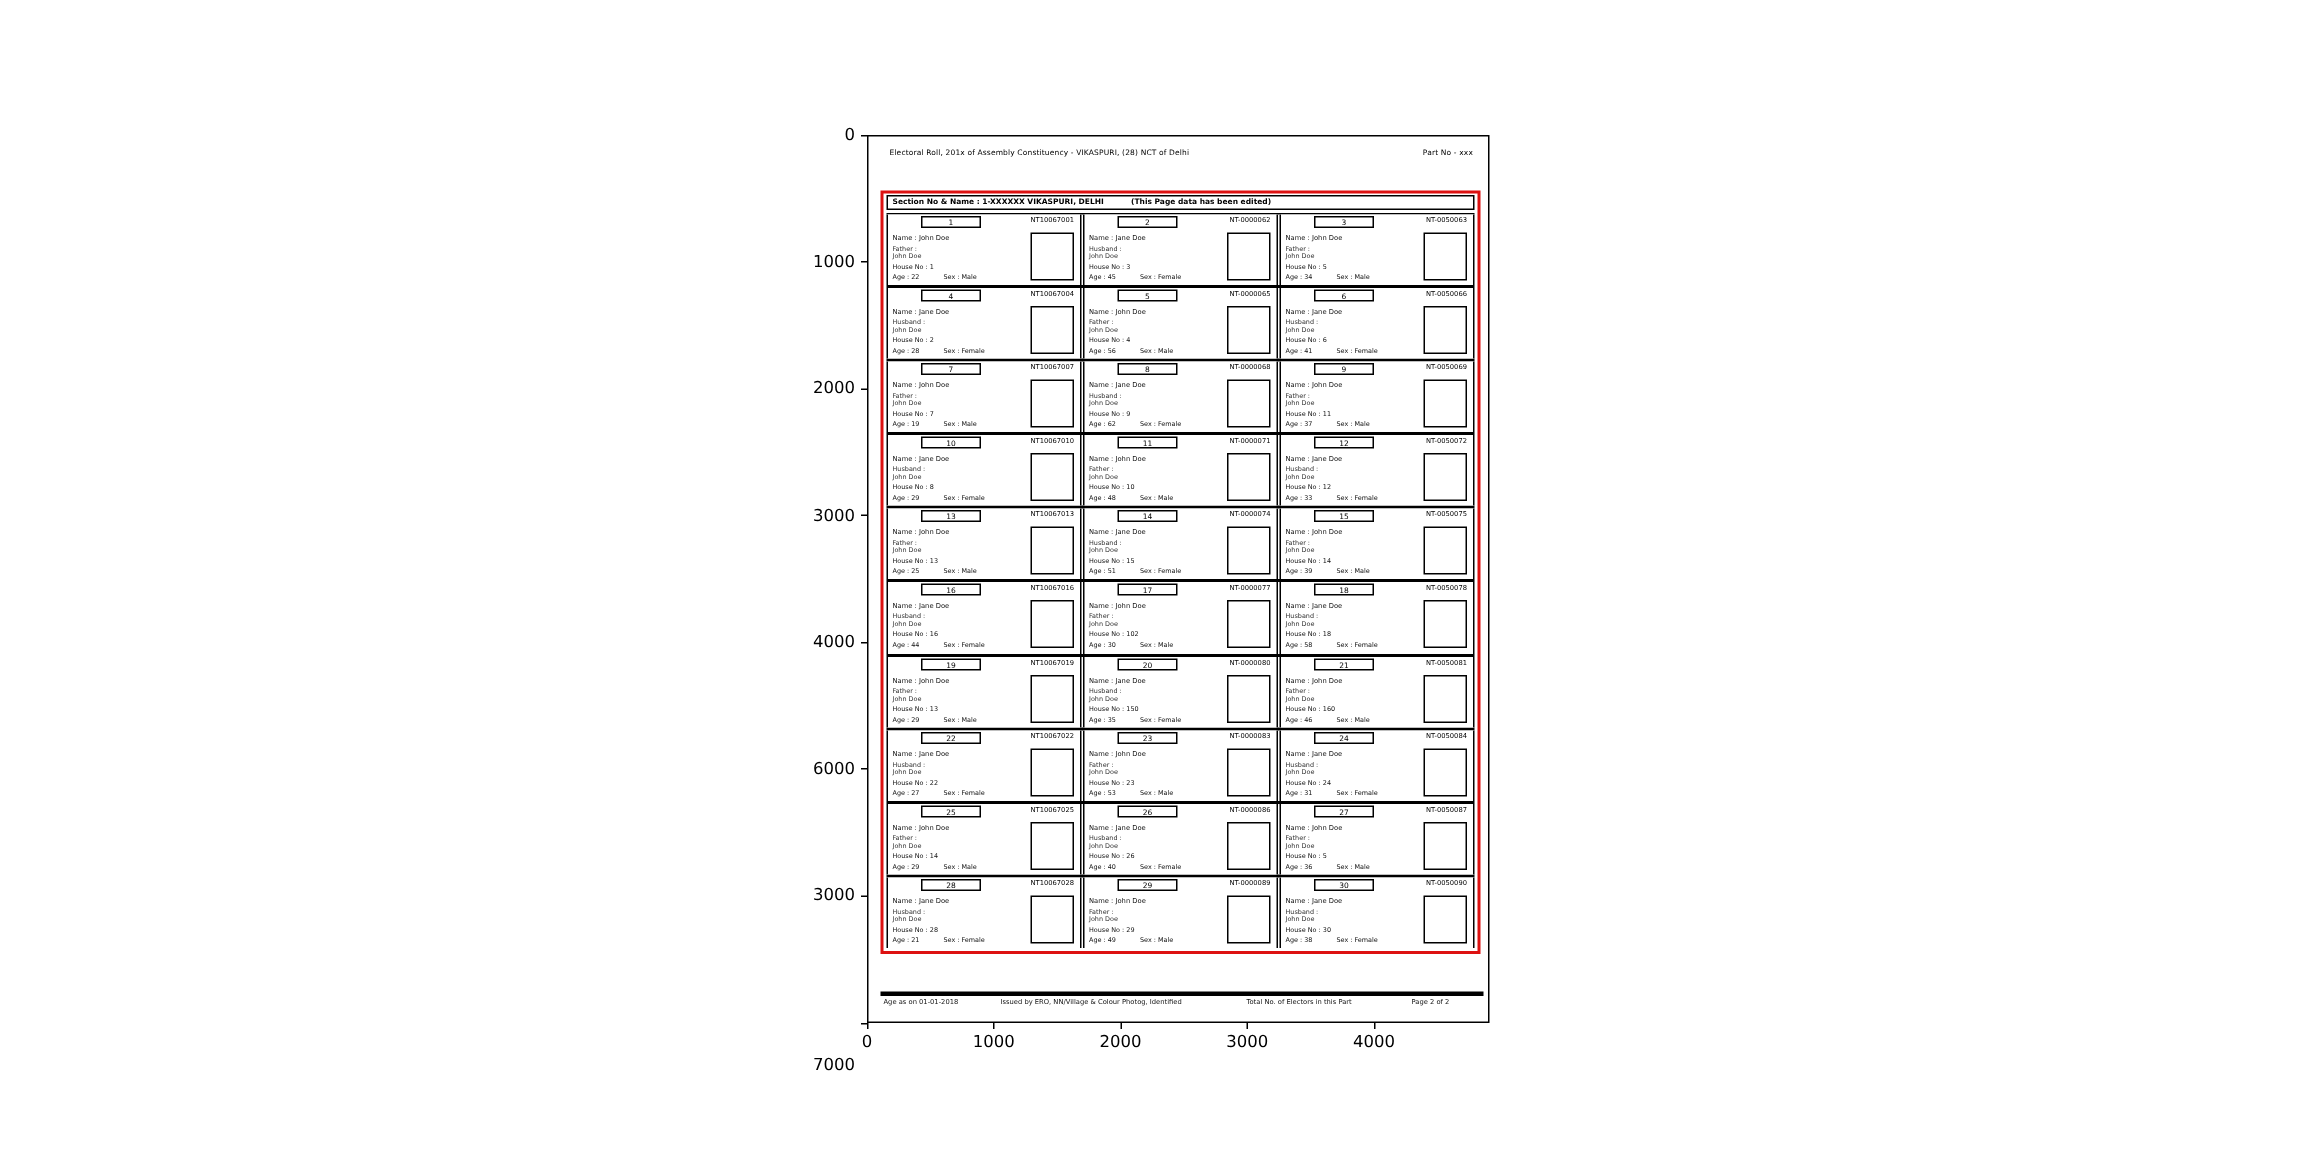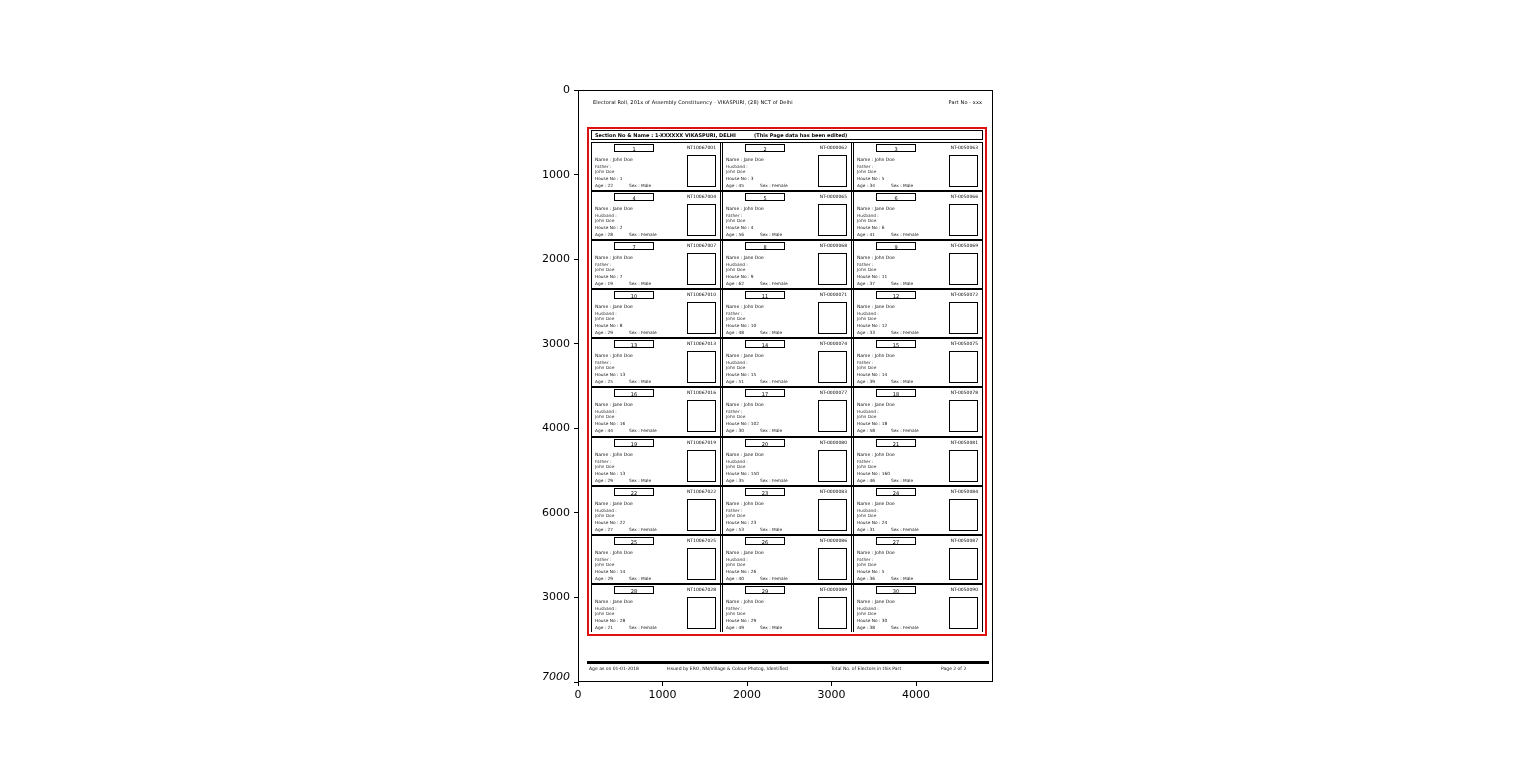--- a/index.html
+++ b/index.html
@@ -67,21 +67,21 @@
     <div class="ytick-label" style="left: 524px; top: 253.143px;">2000</div>
     <div class="tickmark" style="left: 574px; top: 258.643px; width: 4px; height: 1px;"></div>
     <div class="ytick-label" style="left: 524px; top: 337.714px;">3000</div>
     <div class="tickmark" style="left: 574px; top: 343.214px; width: 4px; height: 1px;"></div>
     <div class="ytick-label" style="left: 524px; top: 422.286px;">4000</div>
     <div class="tickmark" style="left: 574px; top: 427.786px; width: 4px; height: 1px;"></div>
     <div class="ytick-label" style="left: 524px; top: 506.857px;">6000</div>
     <div class="tickmark" style="left: 574px; top: 512.357px; width: 4px; height: 1px;"></div>
     <div class="ytick-label" style="left: 524px; top: 591.429px;">3000</div>
     <div class="tickmark" style="left: 574px; top: 596.929px; width: 4px; height: 1px;"></div>
-    <div class="ytick-label" style="left: 524px; top: 671px; font-style: italic;">7000</div>
+    <div class="ytick-label" style="left: 524px; top: 704px;">7000</div>
     <div class="tickmark" style="left: 574px; top: 681.5px; width: 4px; height: 1px;"></div>
   </div>
 <div id="xaxis-layer">
     <div class="xtick-label" style="left: 578px; top: 689px;">0</div>
     <div class="tickmark" style="left: 577.5px; top: 682px; width: 1px; height: 4px;"></div>
     <div class="xtick-label" style="left: 662.521px; top: 689px;">1000</div>
     <div class="tickmark" style="left: 662.021px; top: 682px; width: 1px; height: 4px;"></div>
     <div class="xtick-label" style="left: 747.043px; top: 689px;">2000</div>
     <div class="tickmark" style="left: 746.543px; top: 682px; width: 1px; height: 4px;"></div>
     <div class="xtick-label" style="left: 831.564px; top: 689px;">3000</div>

